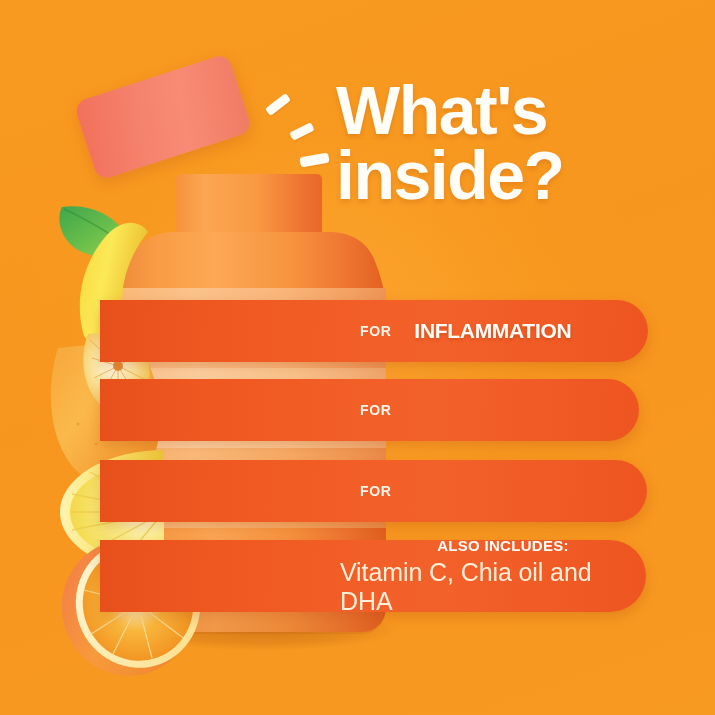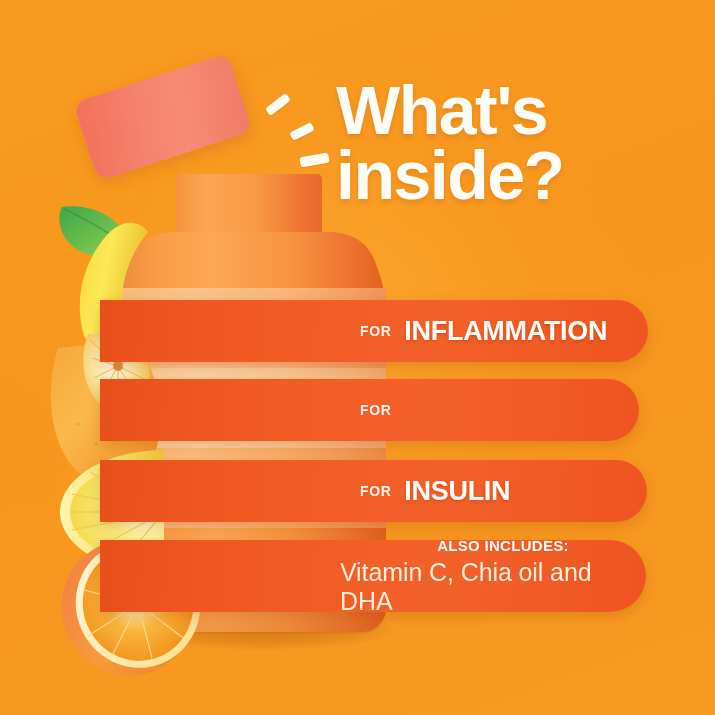--- a/index.html
+++ b/index.html
@@ -135,25 +135,25 @@
   #pill0 { left:100px; top:300px; width:548px; height:62px; }
   #pill1 { left:100px; top:379px; width:539px; height:62px; }
   #pill2 { left:100px; top:460px; width:547px; height:62px; }
   #pill3 { left:100px; top:540px; width:546px; height:72px; padding-left:248px; flex-direction:column; align-items:flex-start; justify-content:center; }
 
   .pill-for {
     color:#FFF5E8;
     font-size:14px;
     font-weight:bold;
     letter-spacing:0.6px;
-    margin-right:13px;
+    margin-right:23px;
   }
   .pill-benefit {
     color:#FFFDF8;
-    font-size:27px;
+    font-size:21px;
     font-weight:bold;
     letter-spacing:-0.3px;
     text-shadow:0 2px 3px rgba(140,40,5,0.25);
   }
   #also-heading {
     color:#FFFDF8;
     font-size:15px;
     font-weight:bold;
     letter-spacing:0.3px;
     margin-bottom:4px;
@@ -340,21 +340,20 @@
     <span class="pill-for">FOR</span>
     <span class="pill-benefit">INFLAMMATION</span>
   </div>
 
   <div class="pill" id="pill1">
     <span class="pill-for">FOR</span>
   </div>
 
   <div class="pill" id="pill2">
     <span class="pill-for">FOR</span>
-    <span class="pill-benefit">INSULIN</span>
   </div>
 
   <div class="pill" id="pill3">
     <span id="also-heading">ALSO INCLUDES:</span>
     <span id="also-items">Vitamin C, Chia oil and DHA</span>
   </div>
 
 </div>
 
 </body></html>

